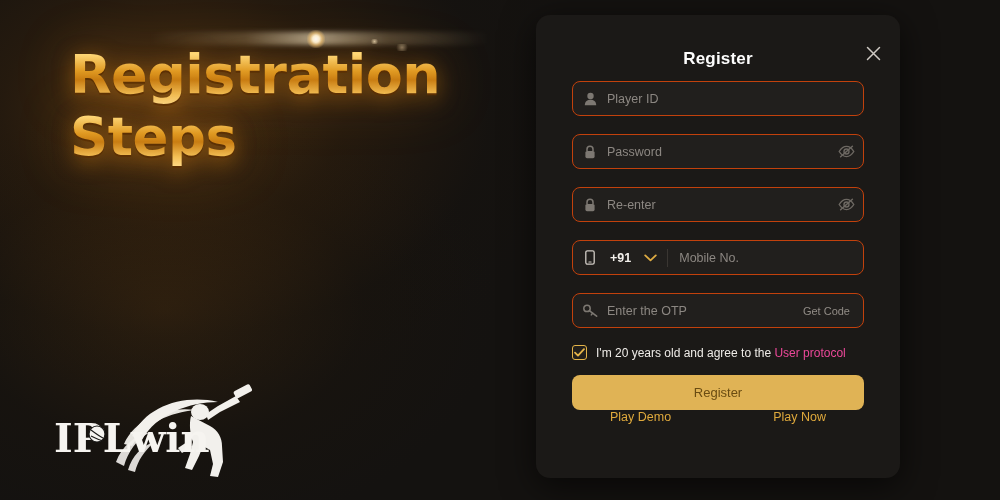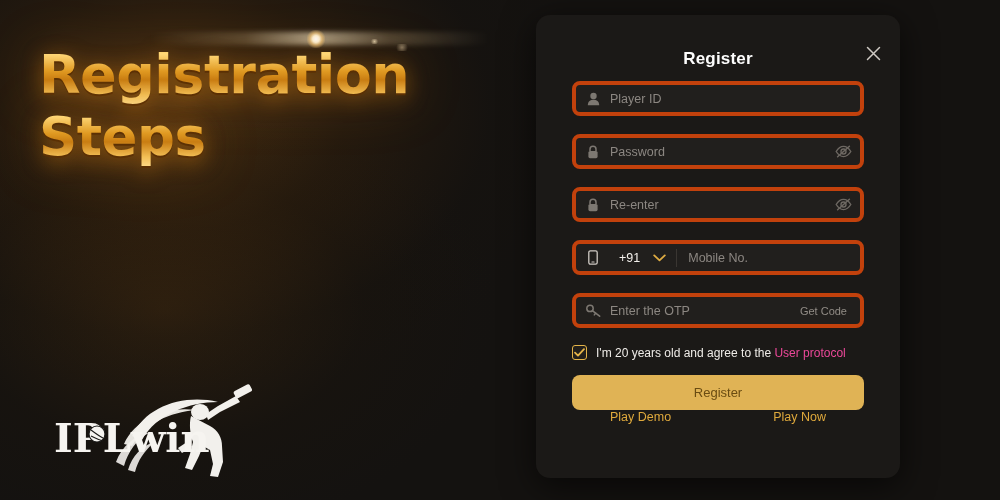--- a/index.html
+++ b/index.html
@@ -36,21 +36,21 @@
     background:radial-gradient(circle, rgba(255,235,195,.72) 0%, rgba(255,210,140,0) 72%);
     pointer-events:none;
   }
   #flare-spark-b{
     position:absolute; left:395px; top:44px; width:14px; height:7px;
     background:radial-gradient(circle, rgba(255,230,185,.45) 0%, rgba(255,205,130,0) 75%);
     pointer-events:none;
   }
 
   
-  #hero{ position:absolute; left:39px; top:44px; width:430px; }
+  #hero{ position:absolute; left:70px; top:44px; width:430px; }
   .hero-line{
     font-family:"DejaVu Sans", sans-serif;
     font-weight:bold;
     font-size:54px;
     line-height:62px;
     letter-spacing:-.5px;
     background:linear-gradient(180deg,#f6c04a 0%,#ffd878 16%,#e09a22 44%,#c97d12 58%,#f3bf55 82%,#ffdd8c 100%);
     -webkit-background-clip:text; background-clip:text;
     -webkit-text-fill-color:transparent; color:transparent;
     filter:drop-shadow(0 2px 0 rgba(92,48,4,.95)) drop-shadow(0 4px 10px rgba(200,120,20,.52)) drop-shadow(0 0 26px rgba(180,100,16,.36));
@@ -79,21 +79,21 @@
     cursor:pointer;
   }
   #close-btn svg{ display:block; }
 
   .form{ position:absolute; left:36px; top:66px; width:292px; }
 
   .field{
     position:relative;
     height:35px;
     background:#211f1d;
-    border:4px solid #c2410c;
+    border:1px solid #c2410c;
     border-radius:8px;
     display:flex; align-items:center;
     margin-bottom:18px;
   }
   .field .lead-icon{
     width:34px; display:flex; align-items:center; justify-content:center; flex:0 0 34px;
   }
   .field input{
     flex:1 1 auto; min-width:0;
     background:transparent; border:0; outline:none;
@@ -108,21 +108,21 @@
   }
   .trail-text{
     flex:0 0 auto; padding-right:13px; color:#918c86; font-size:11px; cursor:pointer;
   }
 
   
   #phone-field .cc{
     display:flex; align-items:center; flex:0 0 auto; cursor:pointer; padding-right:10px;
   }
   #phone-field .cc-code{
-    color:#f2efeb; font-size:12.5px; font-weight:normal; margin-left:9px;
+    color:#f2efeb; font-size:12.5px; font-weight:bold; margin-left:3px;
   }
   #phone-field .cc-chev{ margin-left:13px; display:flex; align-items:center; }
   #phone-field .divider{
     width:1px; height:18px; background:#3a3632; flex:0 0 1px; margin-right:11px;
   }
 
   
   #agree-row{
     display:flex; align-items:center; margin-top:-1px; margin-bottom:15px;
   }

